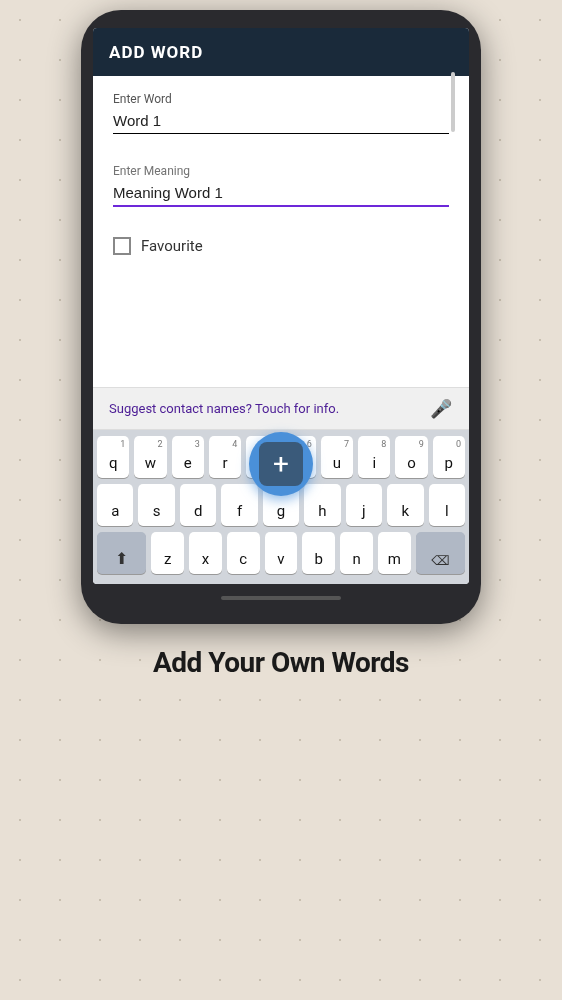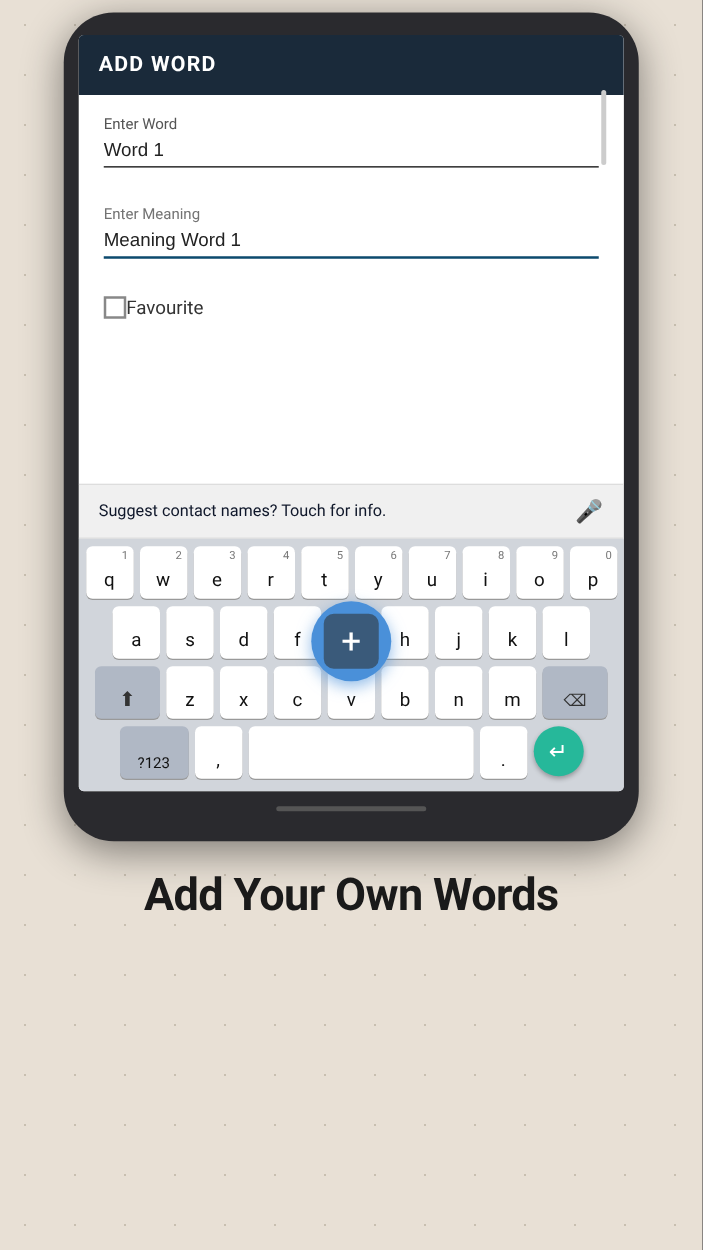--- a/index.html
+++ b/index.html
@@ -15,21 +15,21 @@
       flex-direction: column;
       align-items: center;
       overflow: hidden;
       position: relative;
     }
 
     
     .phone-frame {
       position: relative;
       z-index: 1;
-      width: 460px;
+      width: 400px;
       margin-top: 10px;
       background: #2a2a2e;
       border-radius: 40px;
       padding: 18px 12px 24px;
       box-shadow: 0 8px 32px rgba(0,0,0,0.45);
     }
 
     .phone-screen {
       background: white;
       border-radius: 4px;
@@ -75,26 +75,27 @@
       border: none;
       border-bottom: 1px solid #000000;
       font-size: 15px;
       color: #222;
       padding: 4px 0 4px;
       outline: none;
       background: transparent;
     }
 
     .input-field.active-field {
-      border-bottom: 2px solid #0c4a6e;
+      border-bottom: 2px solid #6d28d9;
     }
 
     .checkbox-row {
       display: flex;
       align-items: center;
+      gap: 10px;
       margin-top: 8px;
     }
 
     .checkbox-box {
       width: 18px;
       height: 18px;
       border: 2px solid #888;
       background: white;
       flex-shrink: 0;
     }
@@ -116,21 +117,21 @@
       padding: 10px 16px;
       display: flex;
       align-items: center;
       justify-content: space-between;
       border-top: 1px solid #ddd;
       border-bottom: 1px solid #ddd;
     }
 
     .suggestion-text {
       font-size: 13px;
-      color: #0f172a;
+      color: #4c1d95;
     }
 
     .mic-icon {
       color: #666;
       font-size: 18px;
     }
 
     
     .keyboard {
       background: #d1d5db;
@@ -275,21 +276,21 @@
       height: 60px;
       background: #ccc;
       border-radius: 2px;
     }
 
     
     .bottom-text {
       position: relative;
       z-index: 1;
       margin-top: 22px;
-      font-size: 36px;
+      font-size: 28px;
       font-weight: 700;
       color: #1a1a1a;
       text-align: center;
       letter-spacing: -0.5px;
     }
 
     
     .shift-arrow {
       font-size: 16px;
     }
@@ -364,27 +365,20 @@
         <div class="key">z</div>
         <div class="key">x</div>
         <div class="key">c</div>
         <div class="key">v</div>
         <div class="key">b</div>
         <div class="key">n</div>
         <div class="key">m</div>
         <div class="key key-special key-backspace">⌫</div>
       </div>
 
-      <div class="key-row">
-        <div class="key key-num-sym">?123</div>
-        <div class="key">,</div>
-        <div class="key key-space"></div>
-        <div class="key">.</div>
-        <div class="key-enter">↵</div>
-      </div>
     </div>
 
     <div class="fab-button">
       <div class="fab-inner">
         <span class="fab-plus">+</span>
       </div>
     </div>
 
   </div>
 

